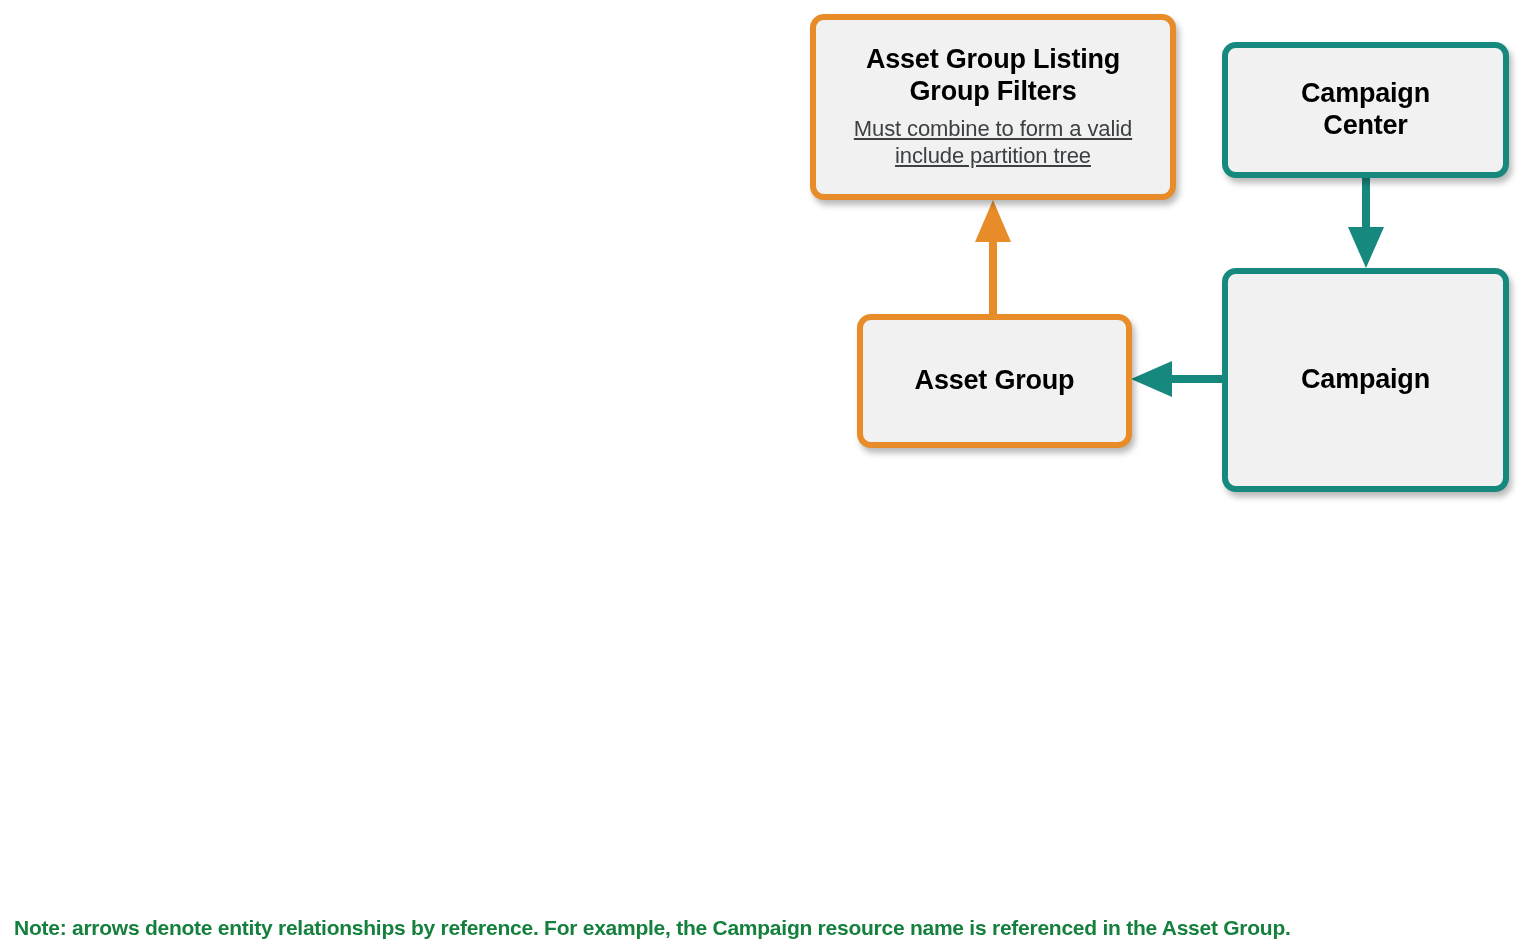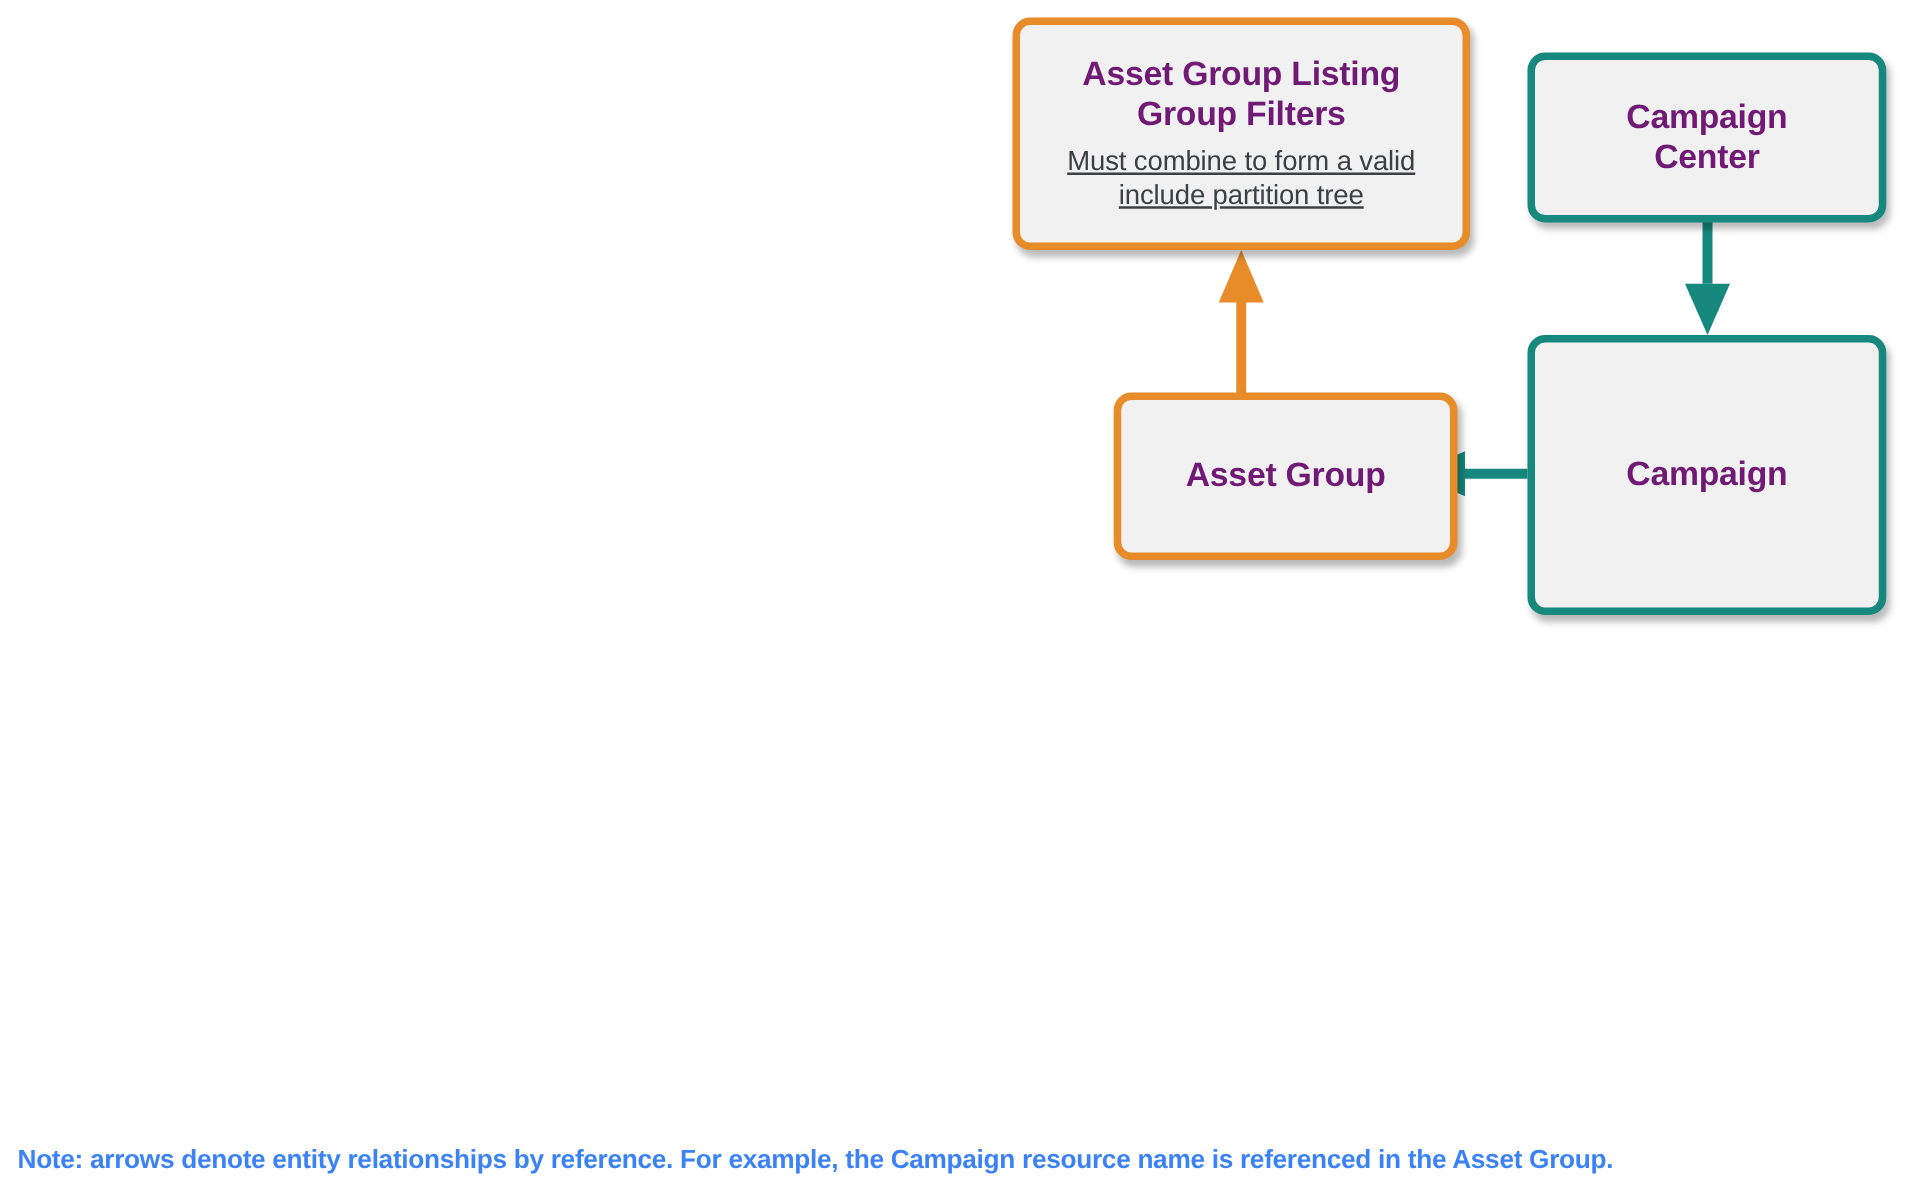--- a/index.html
+++ b/index.html
@@ -47,57 +47,57 @@
     z-index: 2;
     box-shadow: 3px 5px 6px rgba(0, 0, 0, 0.28);
   }
   .node.orange { border-color: #e78c29; }
   .node.teal   { border-color: #17887e; }
 
   .node-title {
     font-size: 27px;
     font-weight: bold;
     line-height: 1.18;
-    color: #701a75;
+    color: #000000;
     letter-spacing: -0.2px;
   }
   .node-desc {
     font-size: 22px;
     font-weight: normal;
     line-height: 1.24;
     color: #3c4043;
     margin-top: 7px;
     letter-spacing: -0.1px;
     text-decoration: underline;
   }
 
   
   #node-aglgf {
     left: 810px;  top: 14px;   width: 366px; height: 186px;
     padding: 6px 14px;
   }
   #node-asset-group {
-    left: 857px;  top: 314px;  width: 275px; height: 134px; margin-left: 34px;
+    left: 857px;  top: 314px;  width: 275px; height: 134px;
   }
   #node-campaign-budget {
     left: 1222px; top: 42px;   width: 287px; height: 136px;
   }
   #node-campaign {
     left: 1222px; top: 268px;  width: 287px; height: 224px;
     padding: 6px 10px;
   }
 
   
   #footer-note {
     position: absolute;
     left: 14px;
     top: 916px;
     font-size: 21px;
     font-weight: bold;
-    color: #3b82f6;
+    color: #15803d;
     letter-spacing: -0.25px;
     white-space: nowrap;
     z-index: 2;
   }
 </style>
 </head>
 <body>
 
 <div id="diagram-canvas">
 

